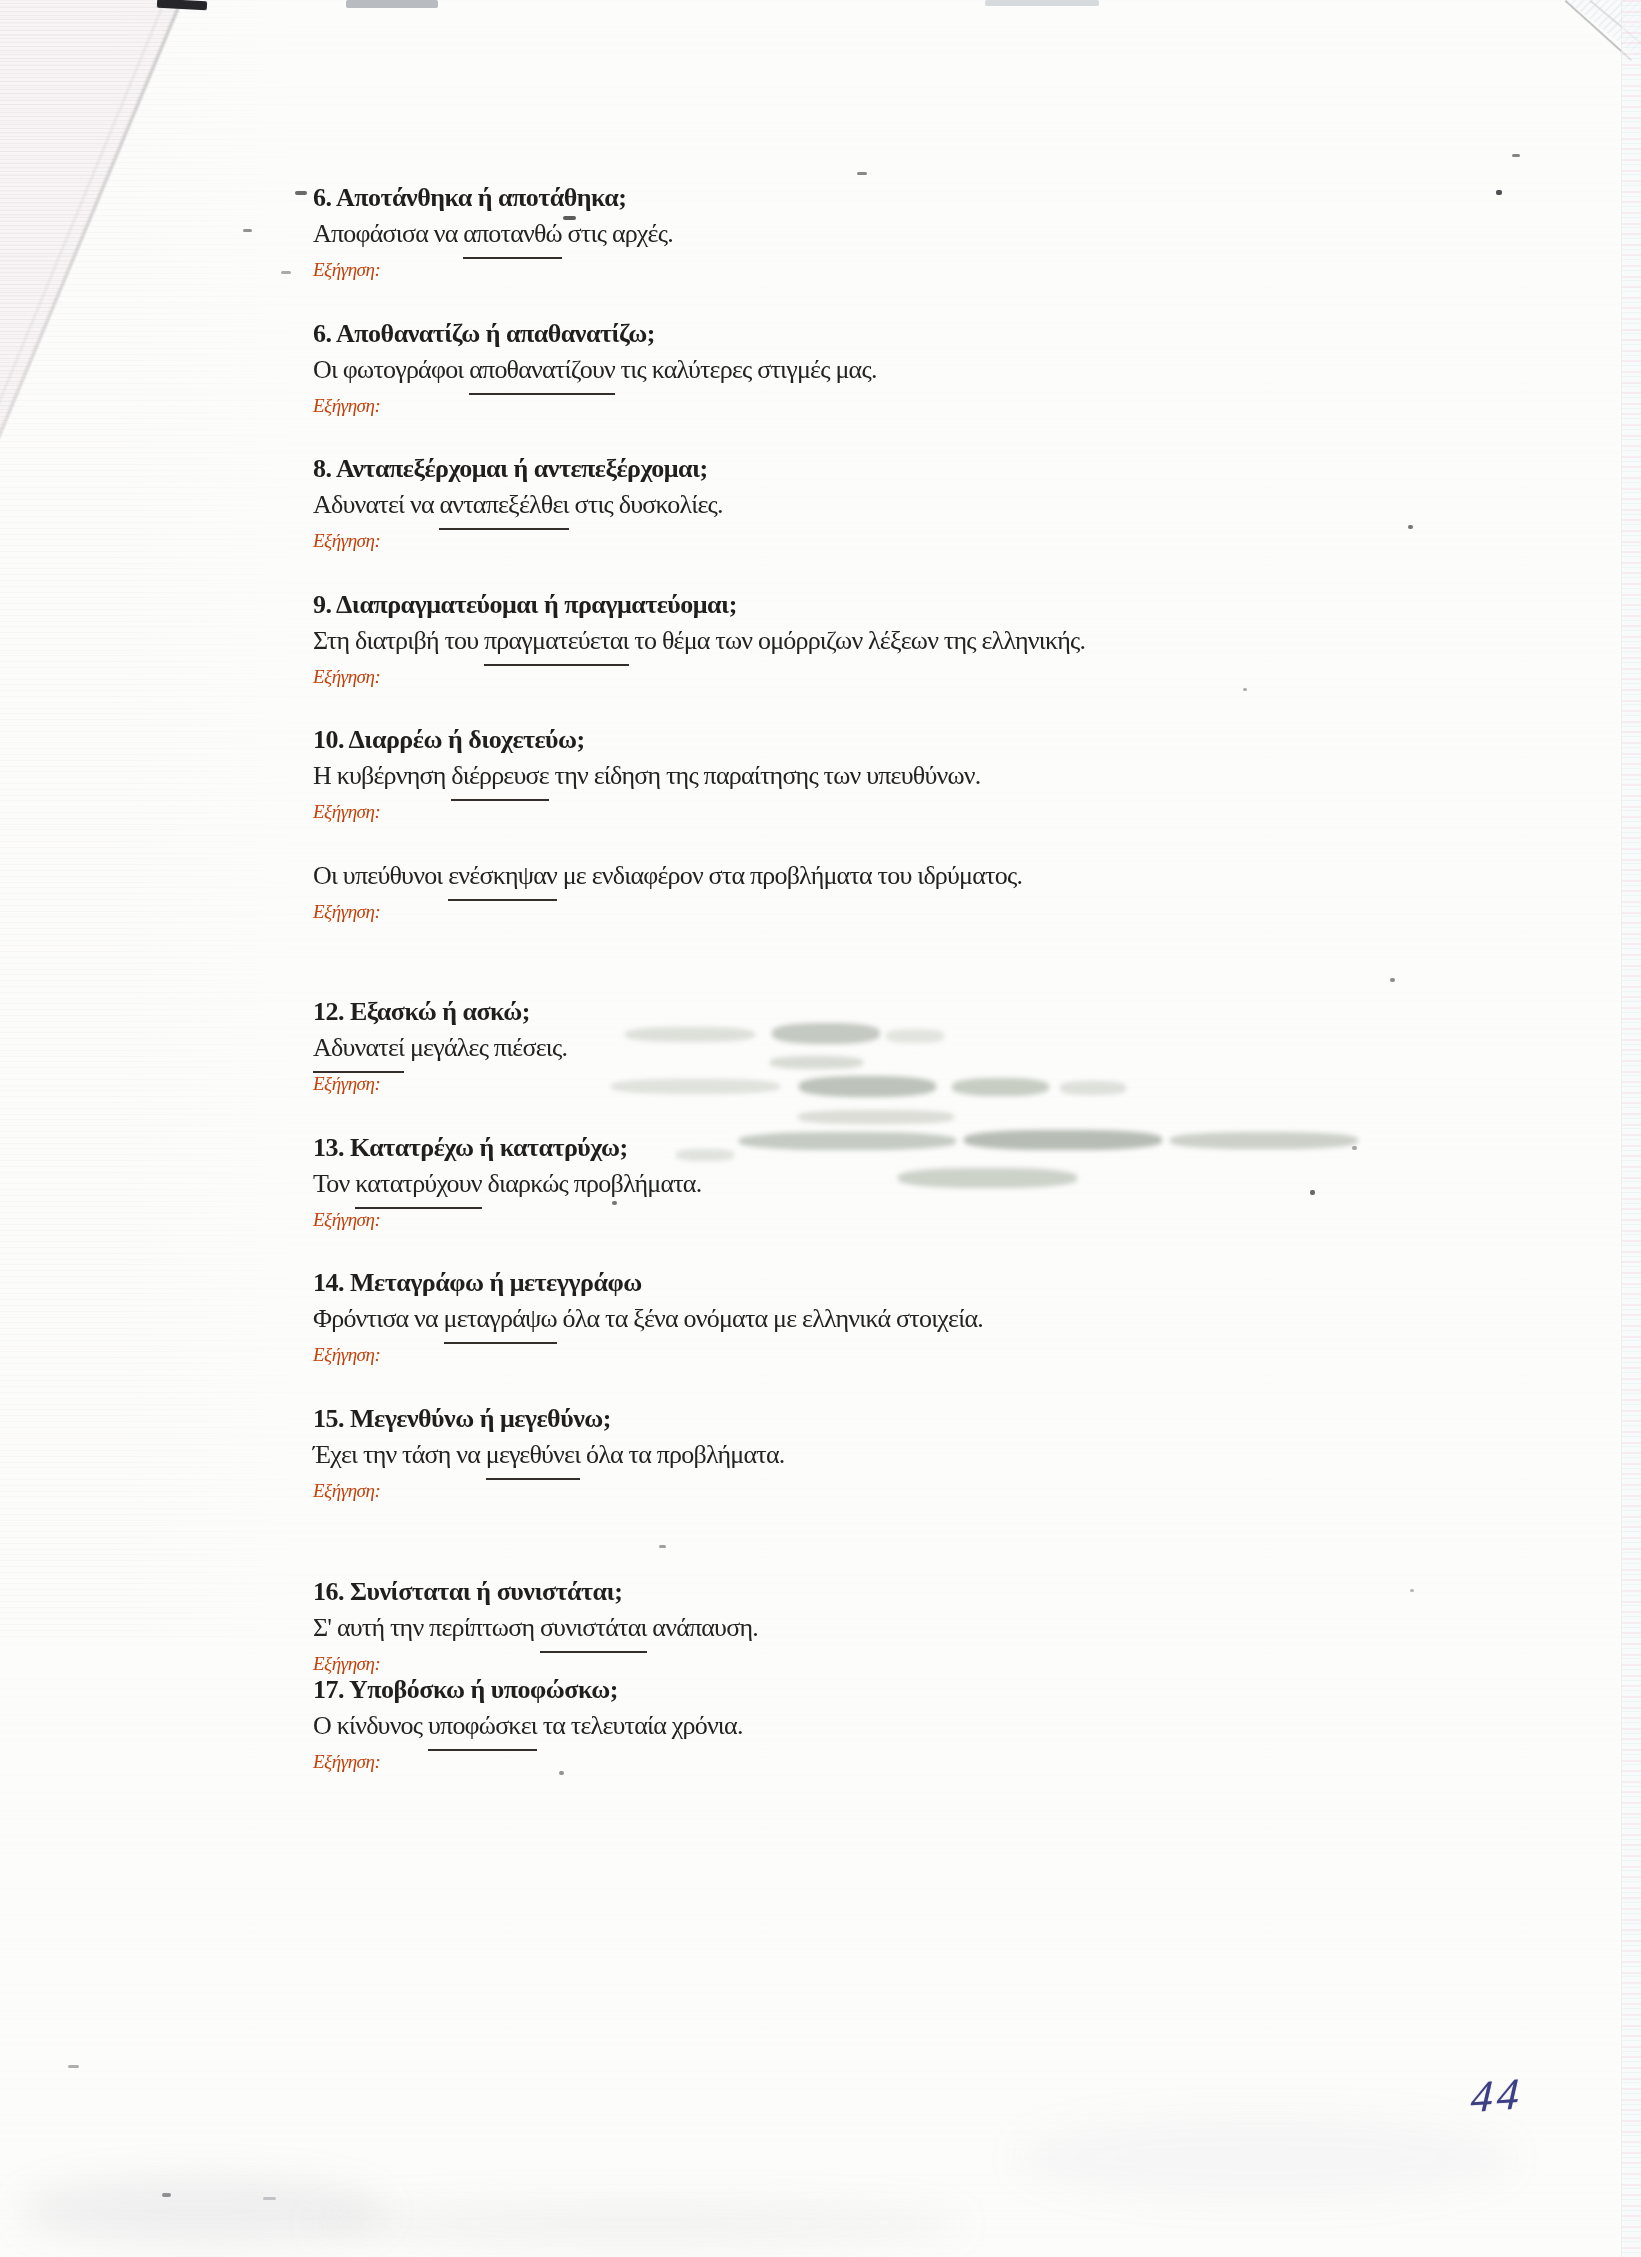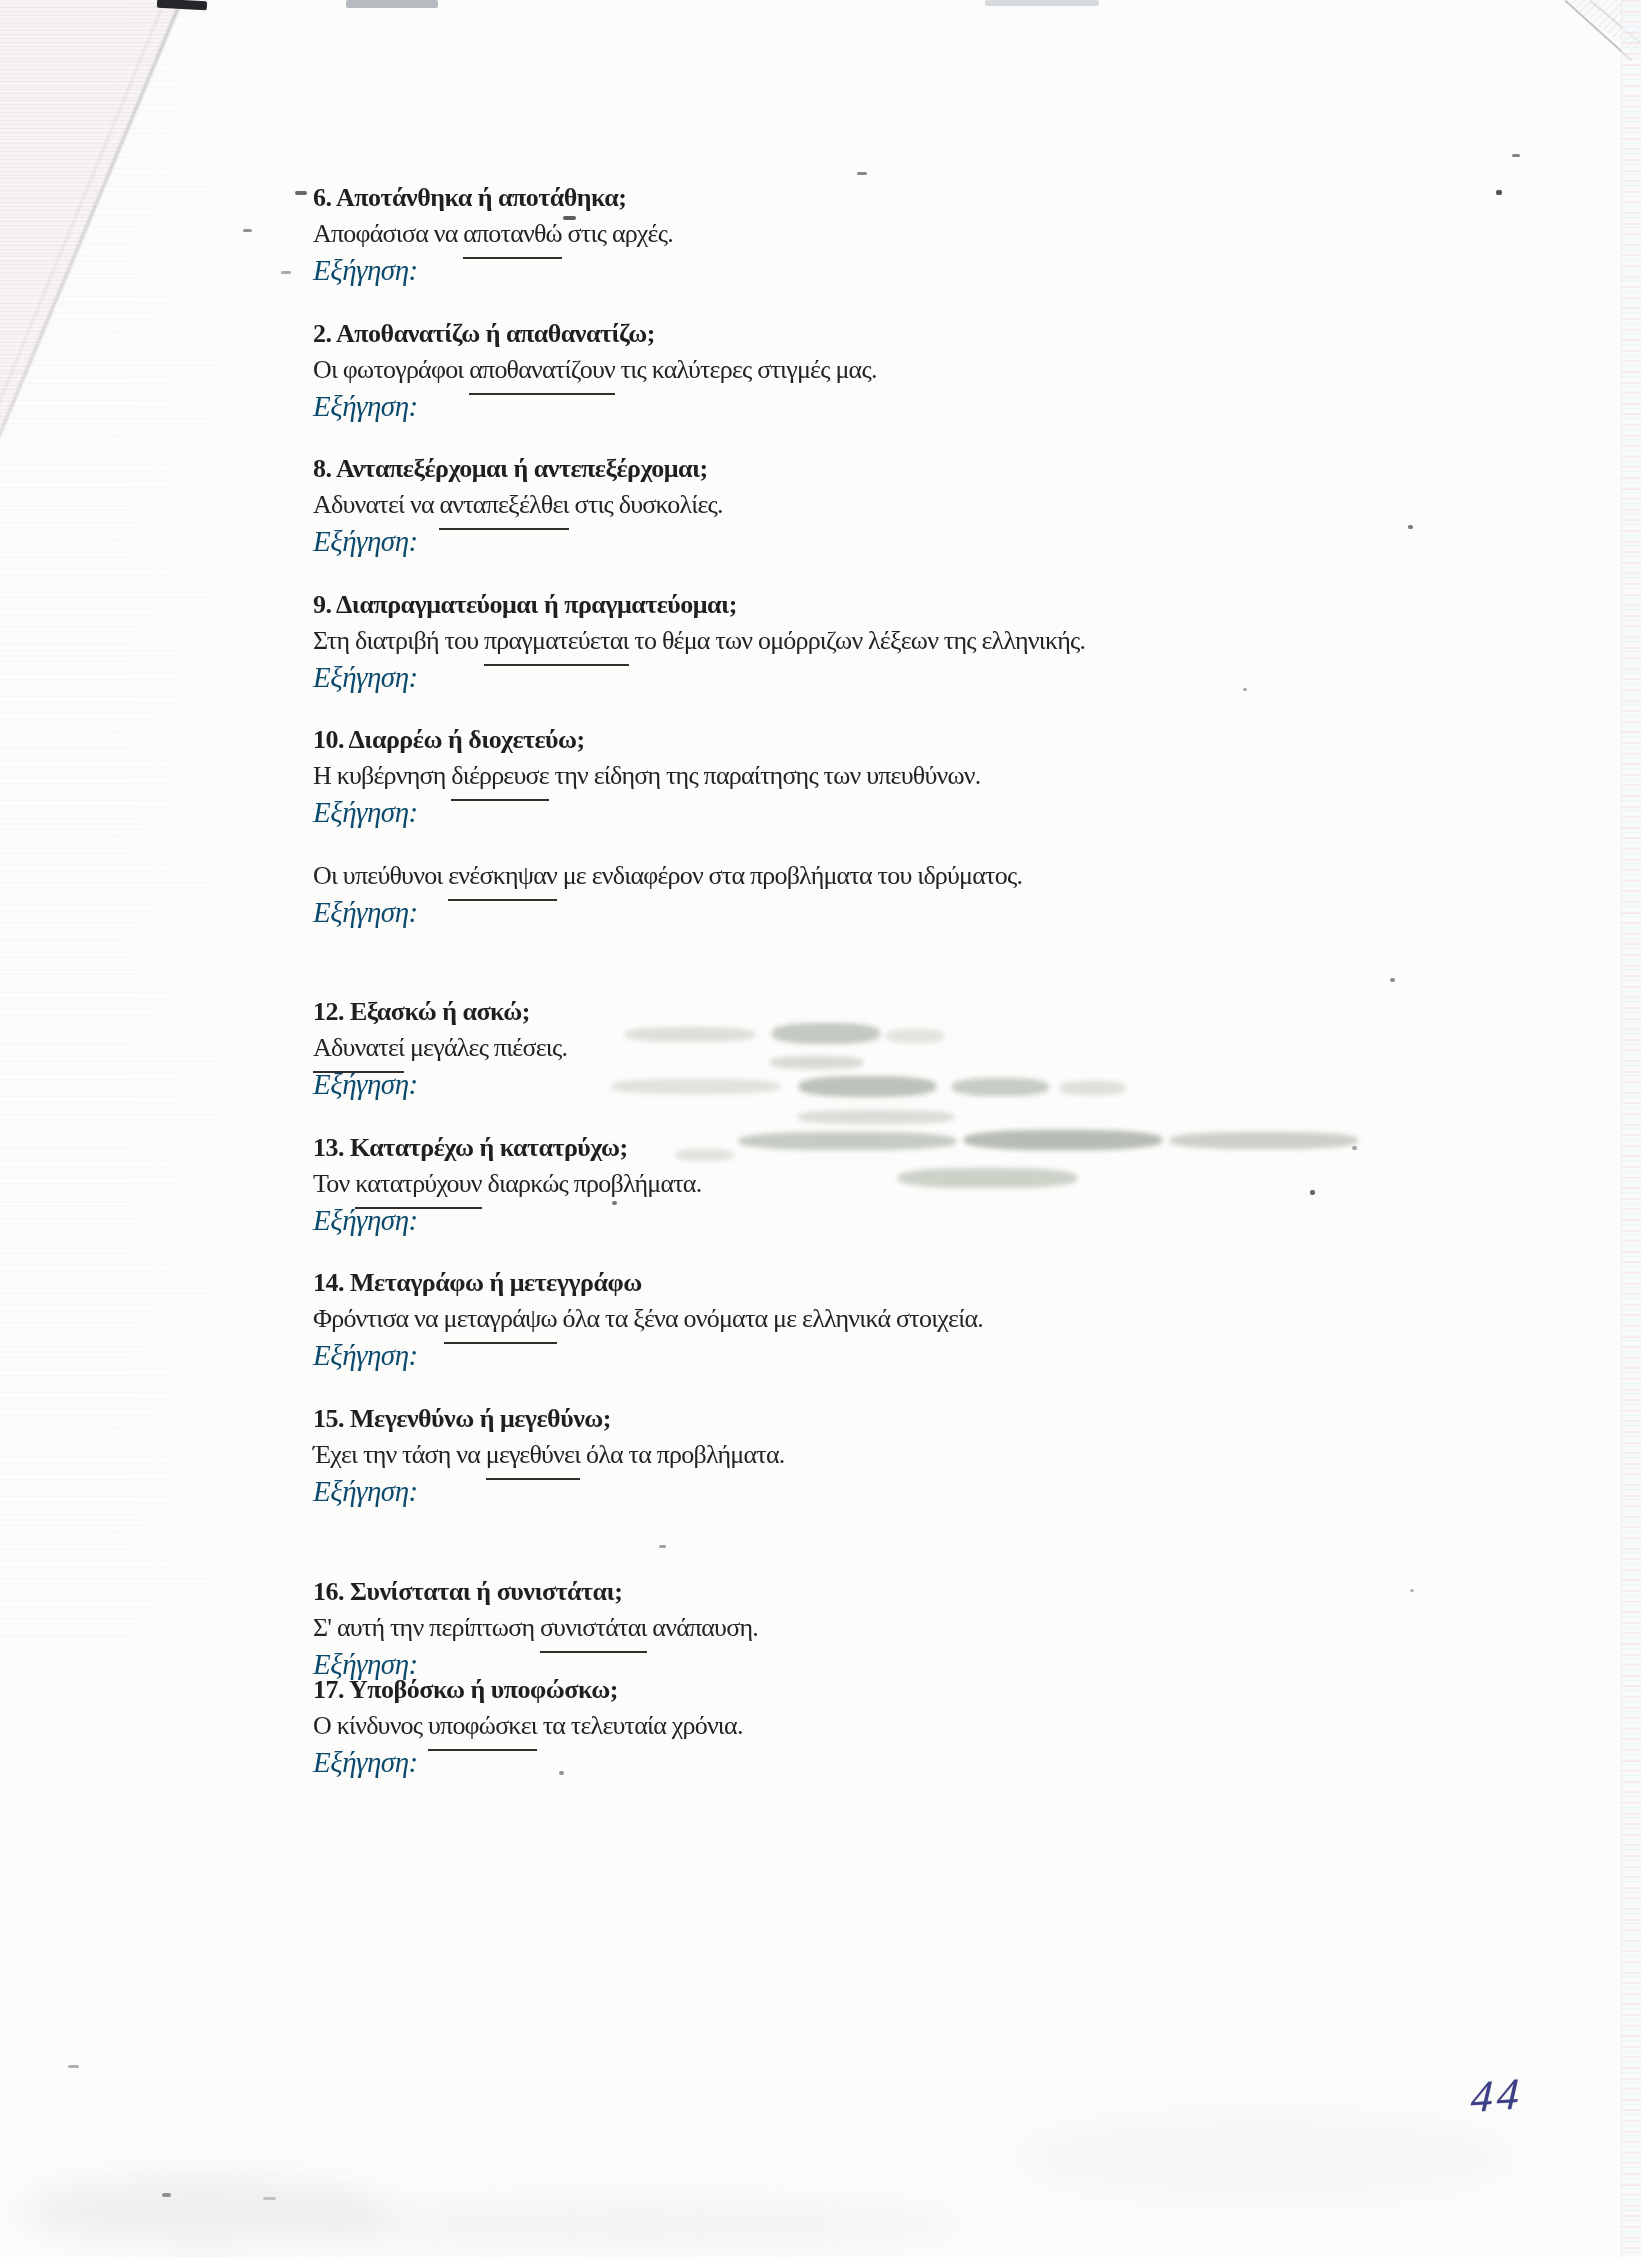--- a/index.html
+++ b/index.html
@@ -78,21 +78,21 @@
   .item .heading{
     font-size:26px;line-height:36px;font-weight:bold;letter-spacing:-0.5px;color:#201f1e;
   }
   .item .sentence{
     font-size:26px;line-height:36px;letter-spacing:-0.8px;color:#242322;
   }
   .item .sentence .u{
     border-bottom:2.9px solid #332e2a;padding-bottom:9px;
   }
   .item .explanation{
-    font-size:29px;line-height:36px;font-style:italic;letter-spacing:-0.5px;color:#0c4a6e;
+    font-size:19px;line-height:36px;font-style:italic;letter-spacing:-0.5px;color:#c2410c;
   }
   
   .pagenum{
     position:absolute;left:1471px;top:2070px;
     font-size:44px;font-style:italic;font-weight:400;
     color:#3d3f85;letter-spacing:3.9px;
     transform:rotate(-4deg) skewX(-7deg);
     text-shadow:0 0 1px rgba(61,63,133,.6);
   }
 </style>
@@ -162,21 +162,21 @@
     <div class="sentence">
       <span>Αποφάσισα να </span><span class="u">αποτανθώ</span><span> στις αρχές.</span>
     </div>
     <div class="explanation">
       <span>Εξήγηση:</span>
     </div>
   </section>
 
   <section class="item" style="top: 316px;">
     <div class="heading">
-      <span>2. Αποθανατίζω ή απαθανατίζω;</span>
+      <span>6. Αποθανατίζω ή απαθανατίζω;</span>
     </div>
     <div class="sentence">
       <span>Οι φωτογράφοι </span><span class="u">αποθανατίζουν</span><span> τις καλύτερες στιγμές μας.</span>
     </div>
     <div class="explanation">
       <span>Εξήγηση:</span>
     </div>
   </section>
 
   <section class="item" style="top: 451px;">

